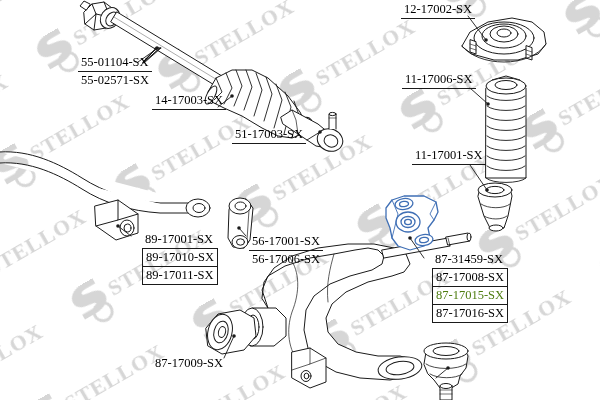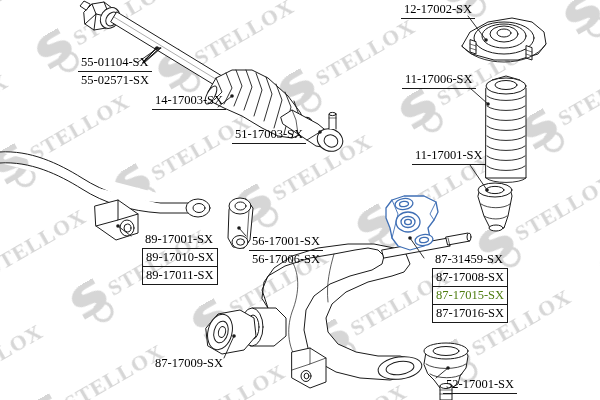--- a/index.html
+++ b/index.html
@@ -422,18 +422,15 @@
       <div class="row">87-17009-SX</div>
     </div>
 
     <div class="lblbox" style="left:432px;top:251px;">
       <div class="row underline">87-31459-SX</div>
       <div class="row boxed">87-17008-SX</div>
       <div class="row boxed hl">87-17015-SX</div>
       <div class="row boxed">87-17016-SX</div>
     </div>
 
-    <div class="lblbox" style="left:443px;top:376px;">
-      <div class="row underline">52-17001-SX</div>
-    </div>
 
   </div>
 </div>
 
 </body></html>

